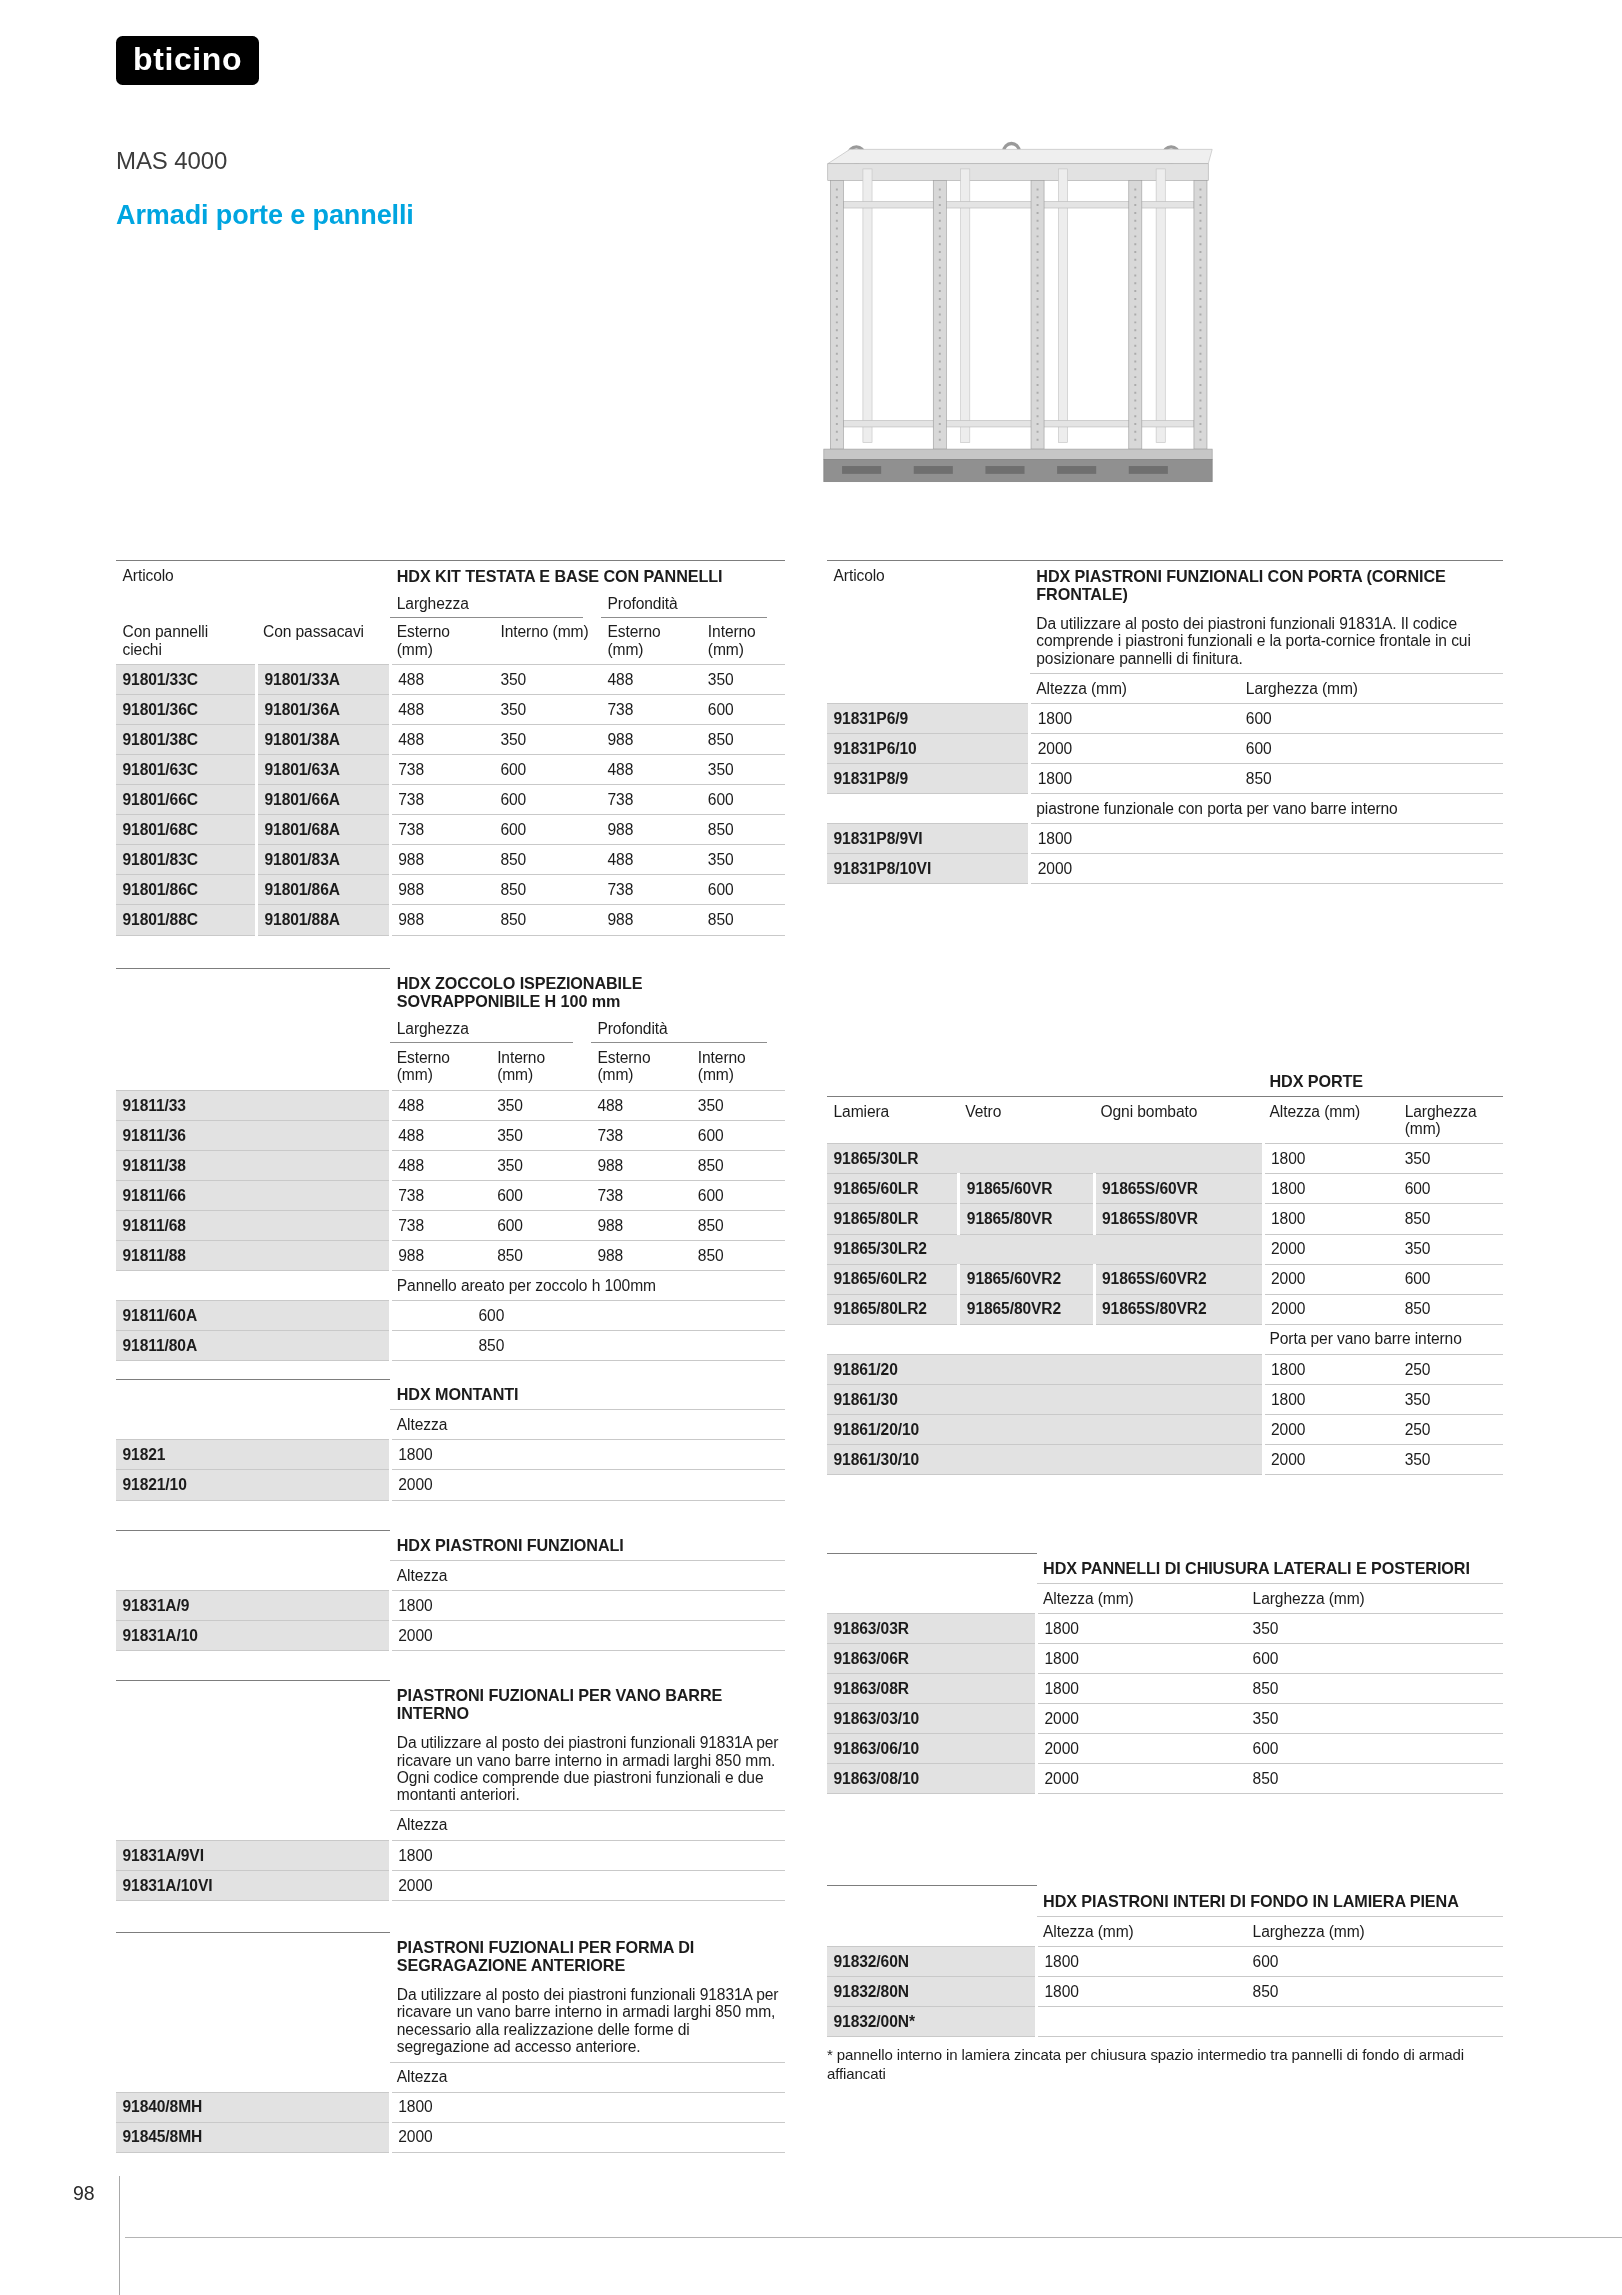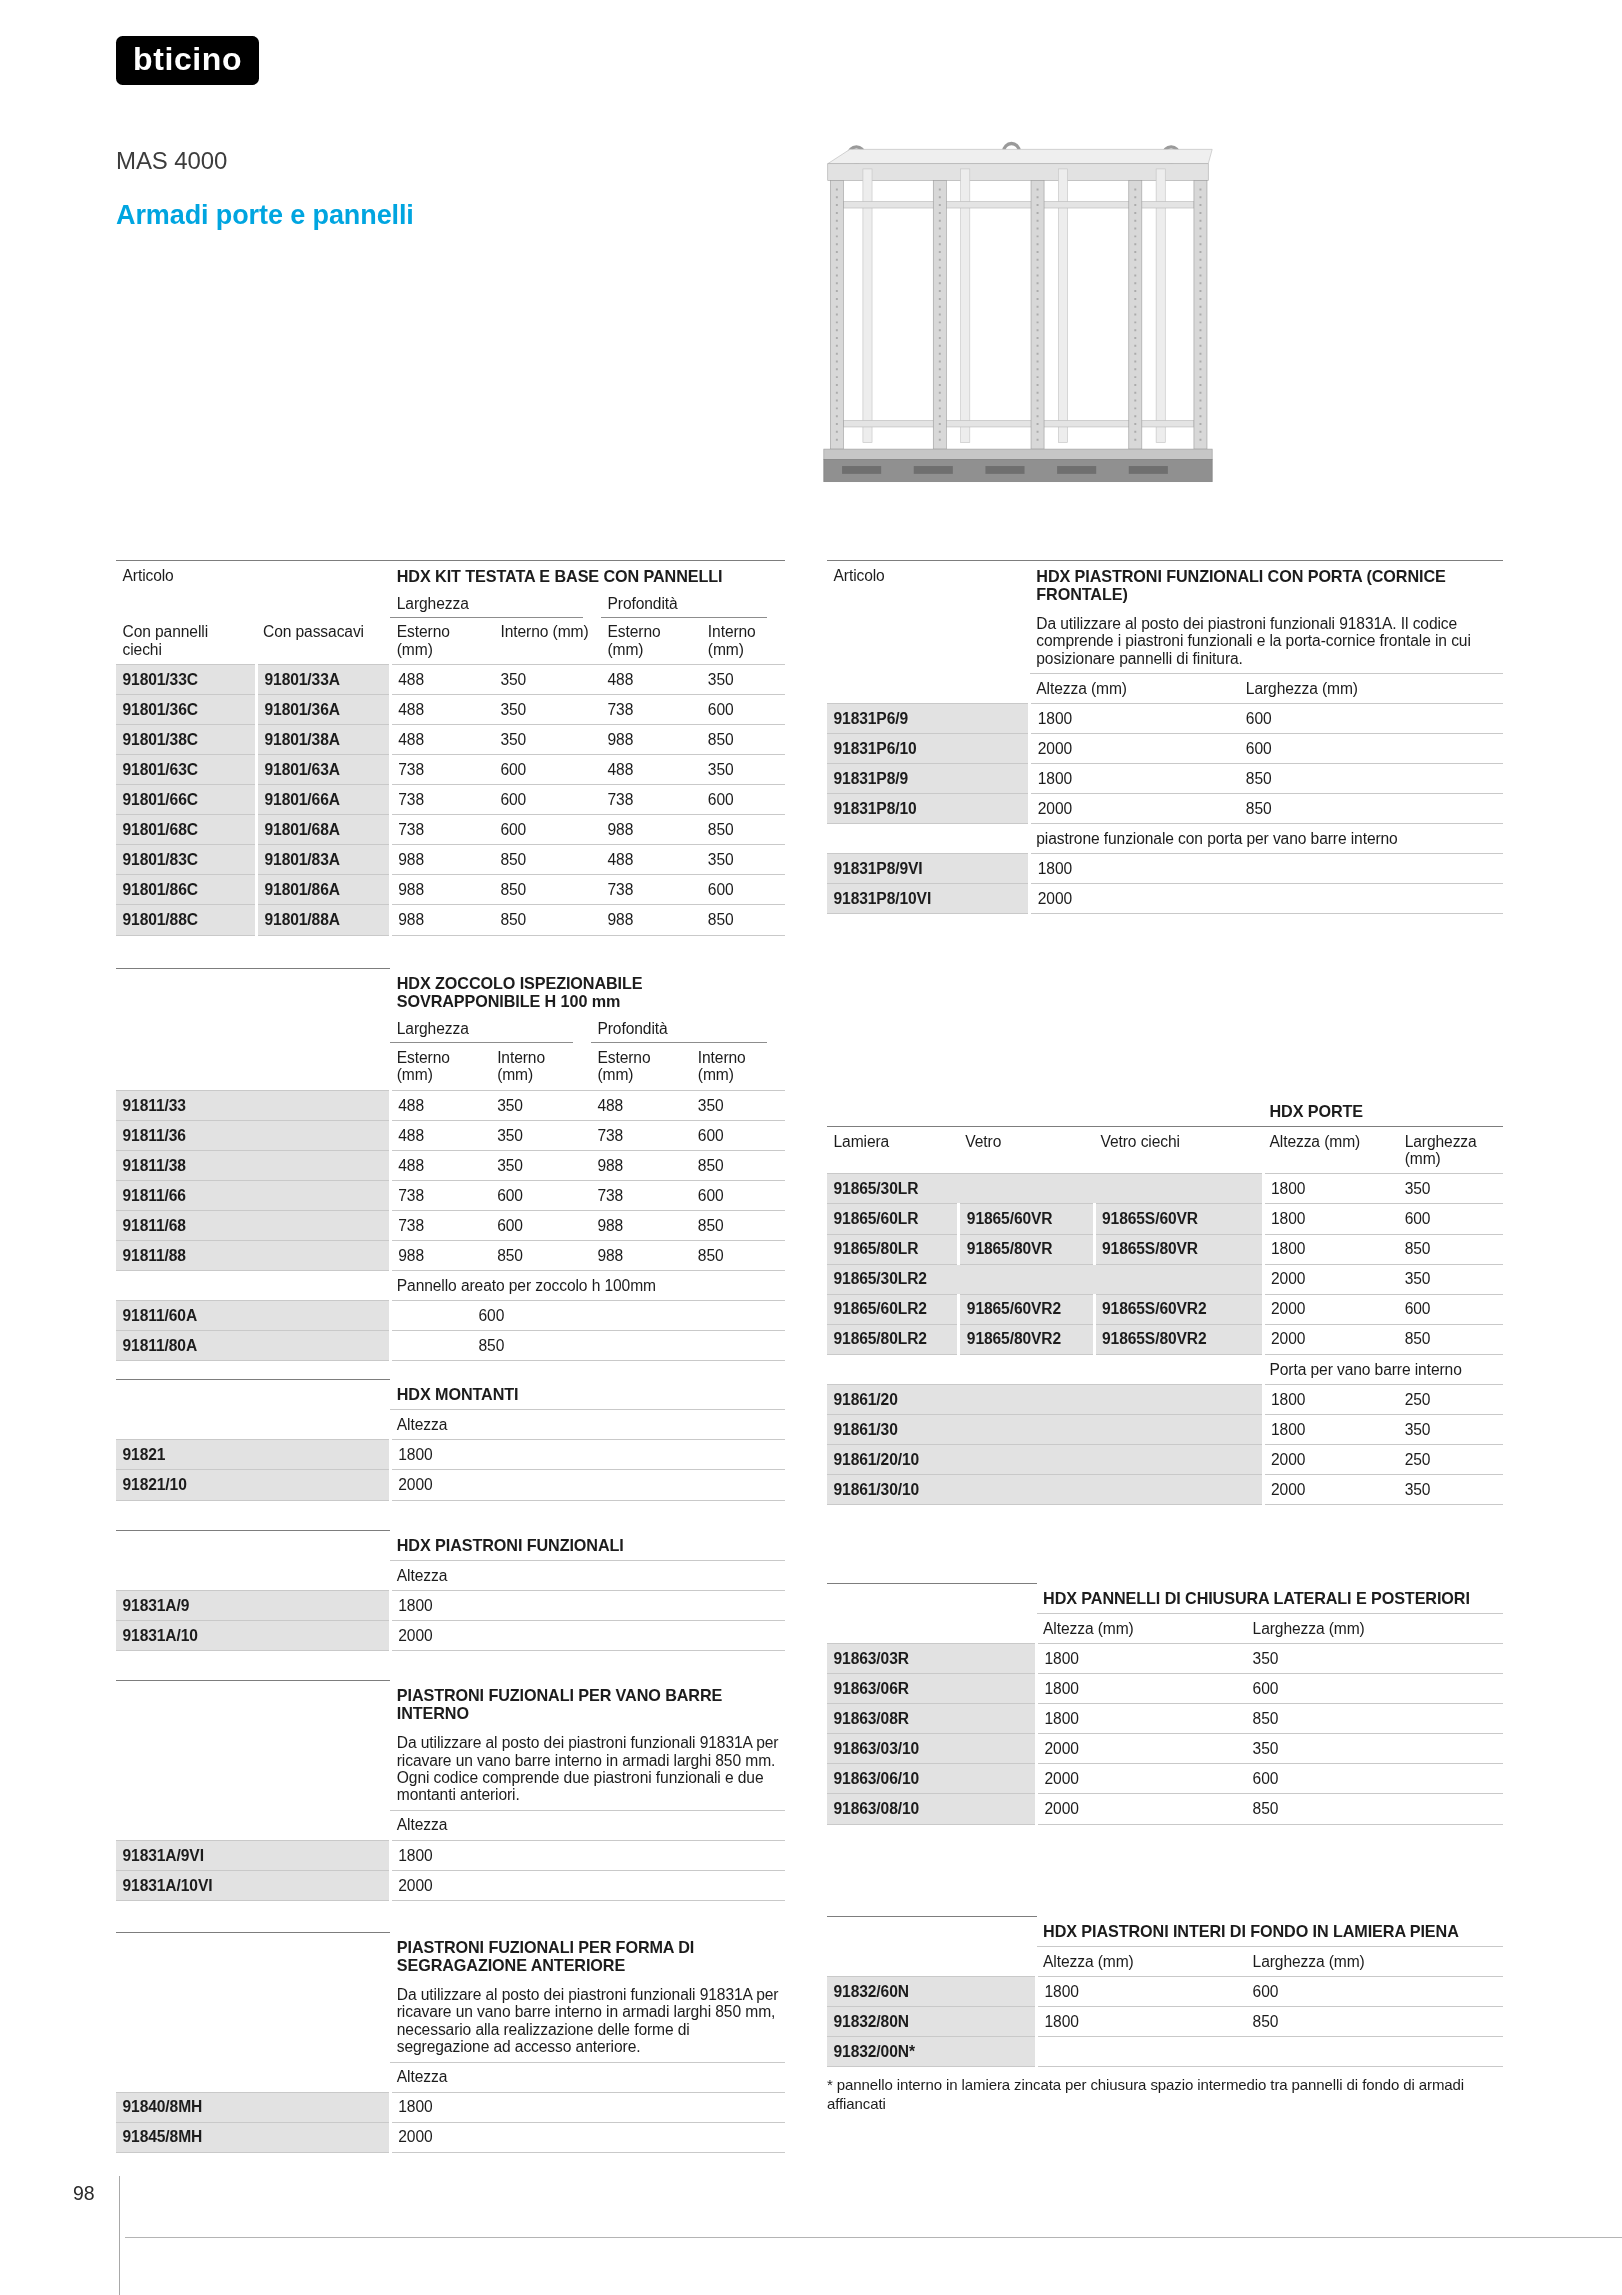--- a/index.html
+++ b/index.html
@@ -457,25 +457,20 @@
             <td class="art">91831P6/10</td>
             <td class="num">2000</td>
             <td class="num">600</td>
           </tr>
           <tr>
             <td class="art">91831P8/9</td>
             <td class="num">1800</td>
             <td class="num">850</td>
           </tr>
           <tr>
-            <td class="art">91831P8/10</td>
-            <td class="num">2000</td>
-            <td class="num">850</td>
-          </tr>
-          <tr>
             <td class="plain"></td>
             <td class="note" colspan="2">piastrone funzionale con porta per vano barre interno</td>
           </tr>
           <tr>
             <td class="art">91831P8/9VI</td>
             <td class="num">1800</td>
             <td class="num"></td>
           </tr>
           <tr>
             <td class="art">91831P8/10VI</td>
@@ -494,21 +489,21 @@
           <col style="width:15.5%">
         </colgroup>
       <thead>
         <tr>
           <th colspan="3"></th>
           <th class="title" colspan="2">HDX PORTE</th>
         </tr>
         <tr>
           <th class="topline">Lamiera</th>
           <th class="topline">Vetro</th>
-          <th class="topline">Vetro ciechi</th>
+          <th class="topline">Ogni bombato</th>
           <th class="topline">Altezza (mm)</th>
           <th class="topline">Larghezza (mm)</th>
         </tr>
       </thead>
       <tbody>
           <tr>
             <td class="art" colspan="3">91865/30LR</td>
             <td class="num">1800</td>
             <td class="num">350</td>
           </tr>

